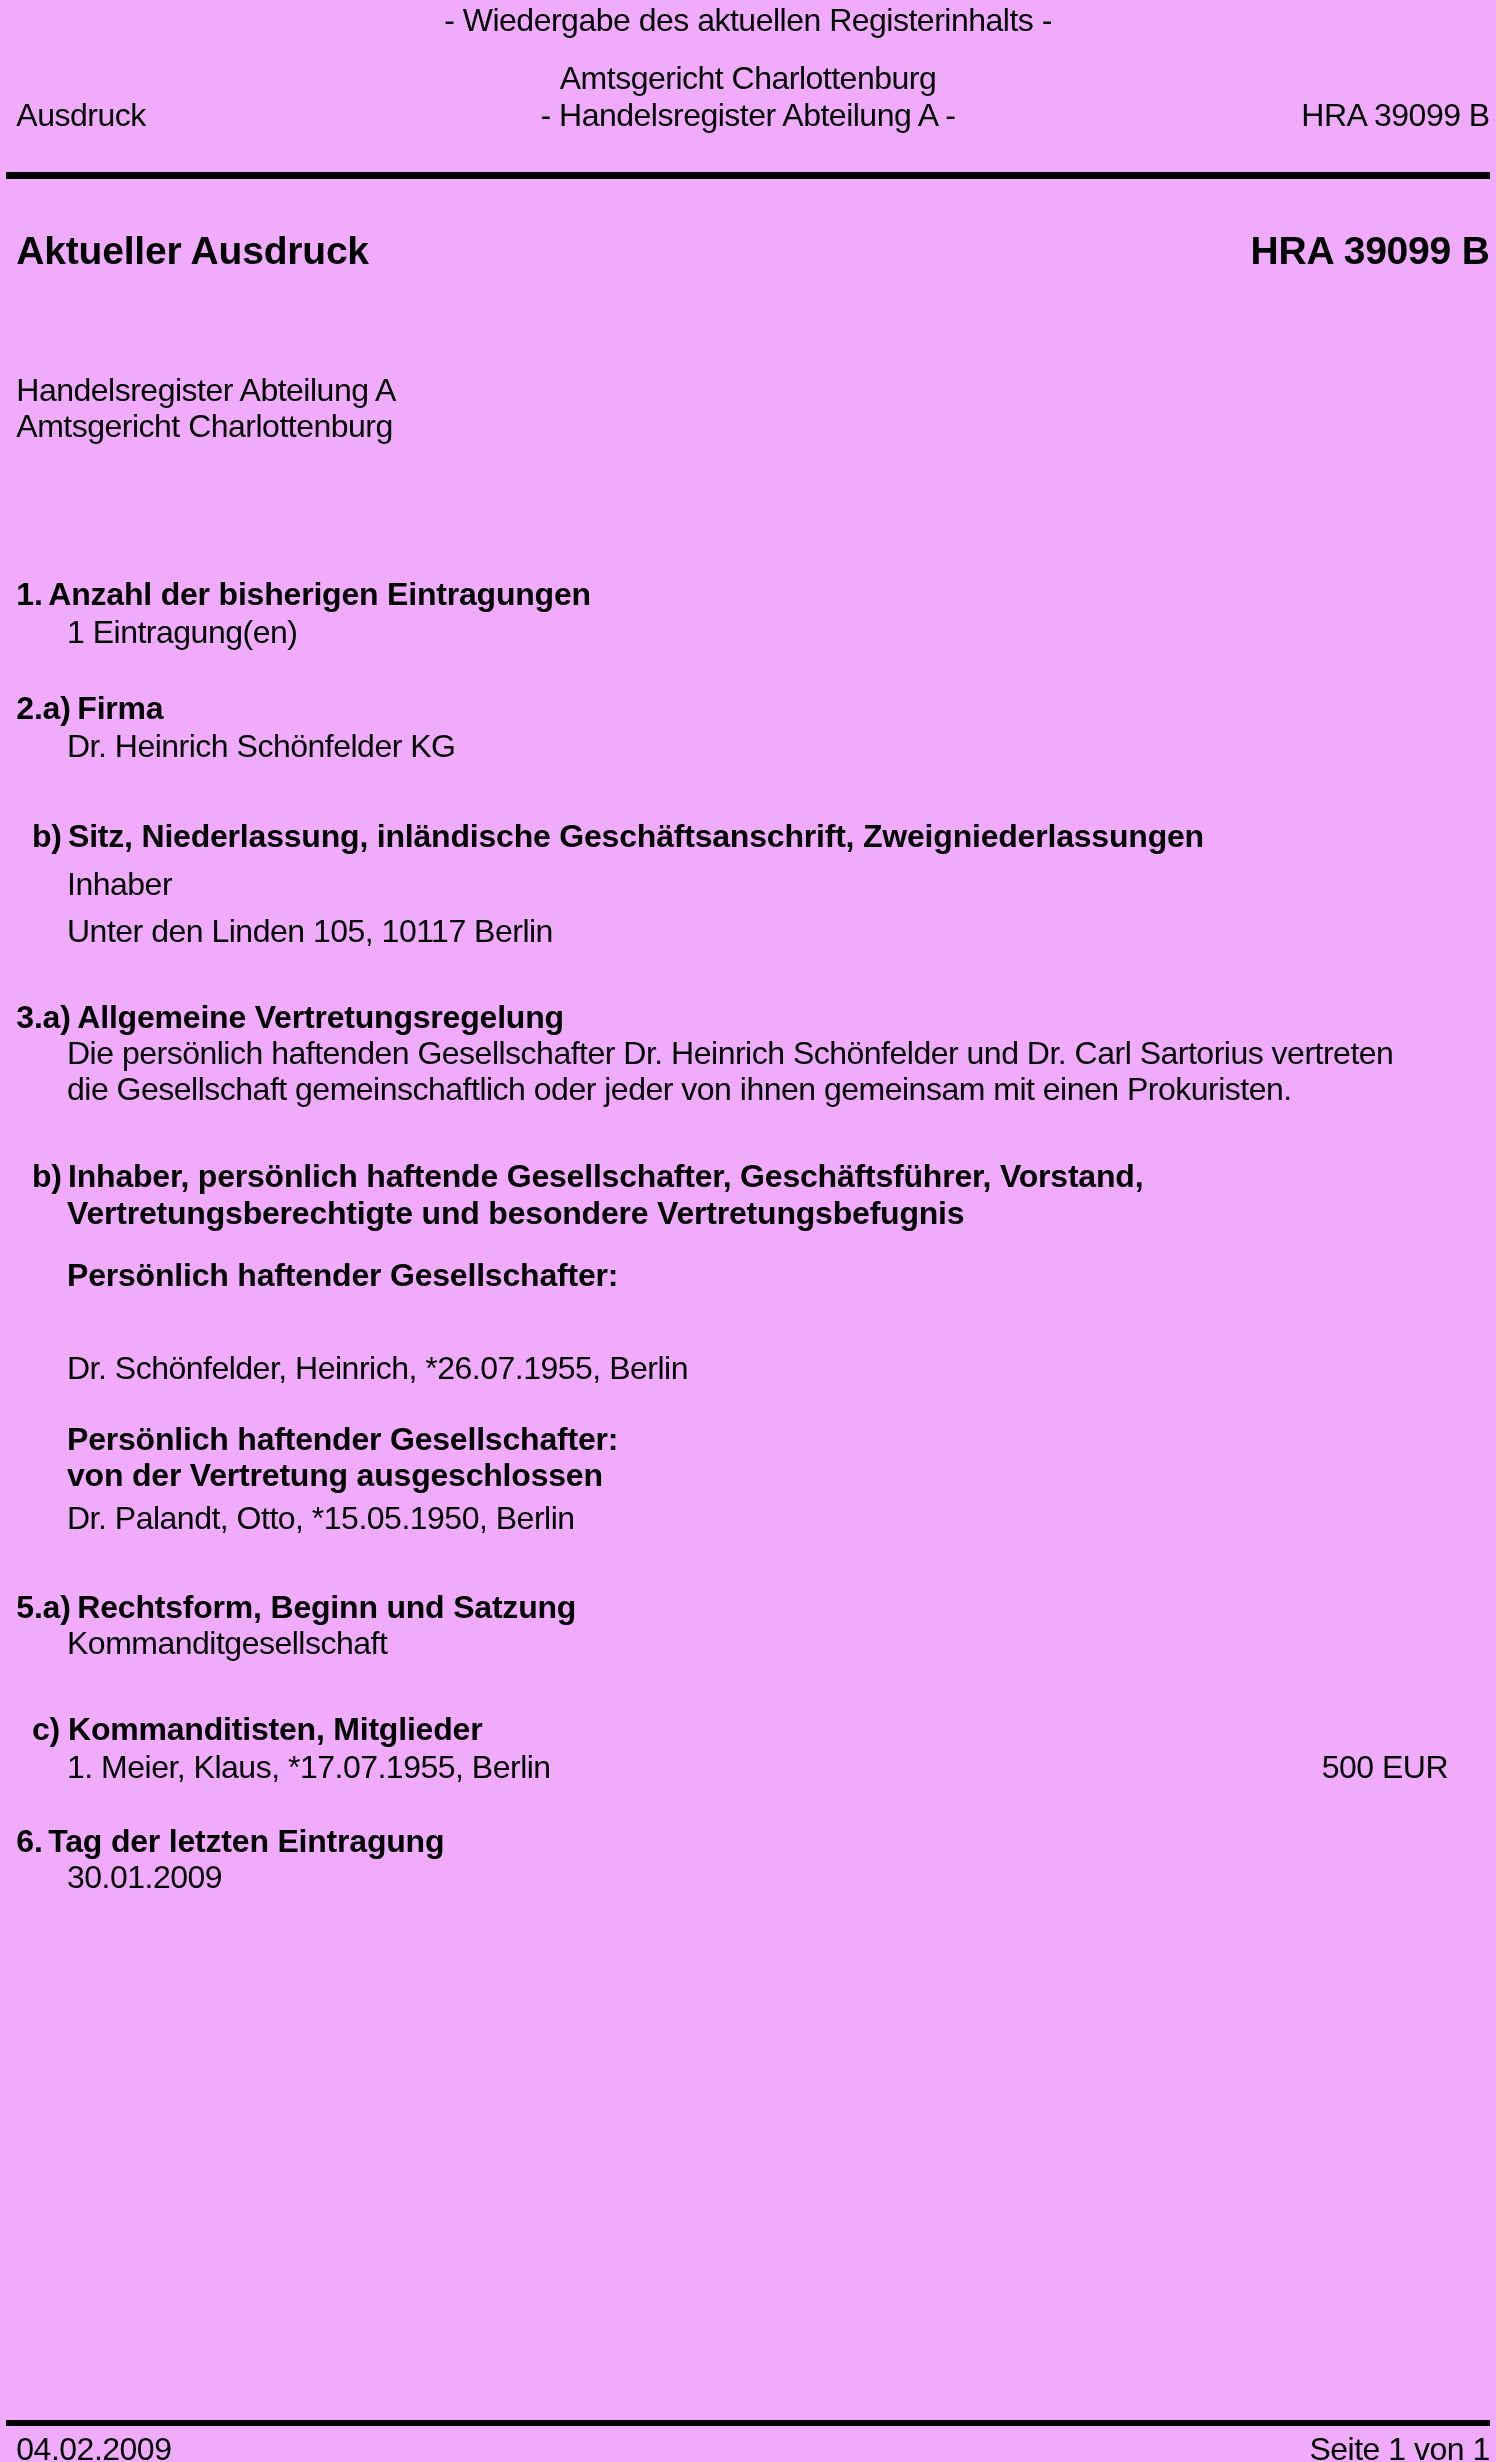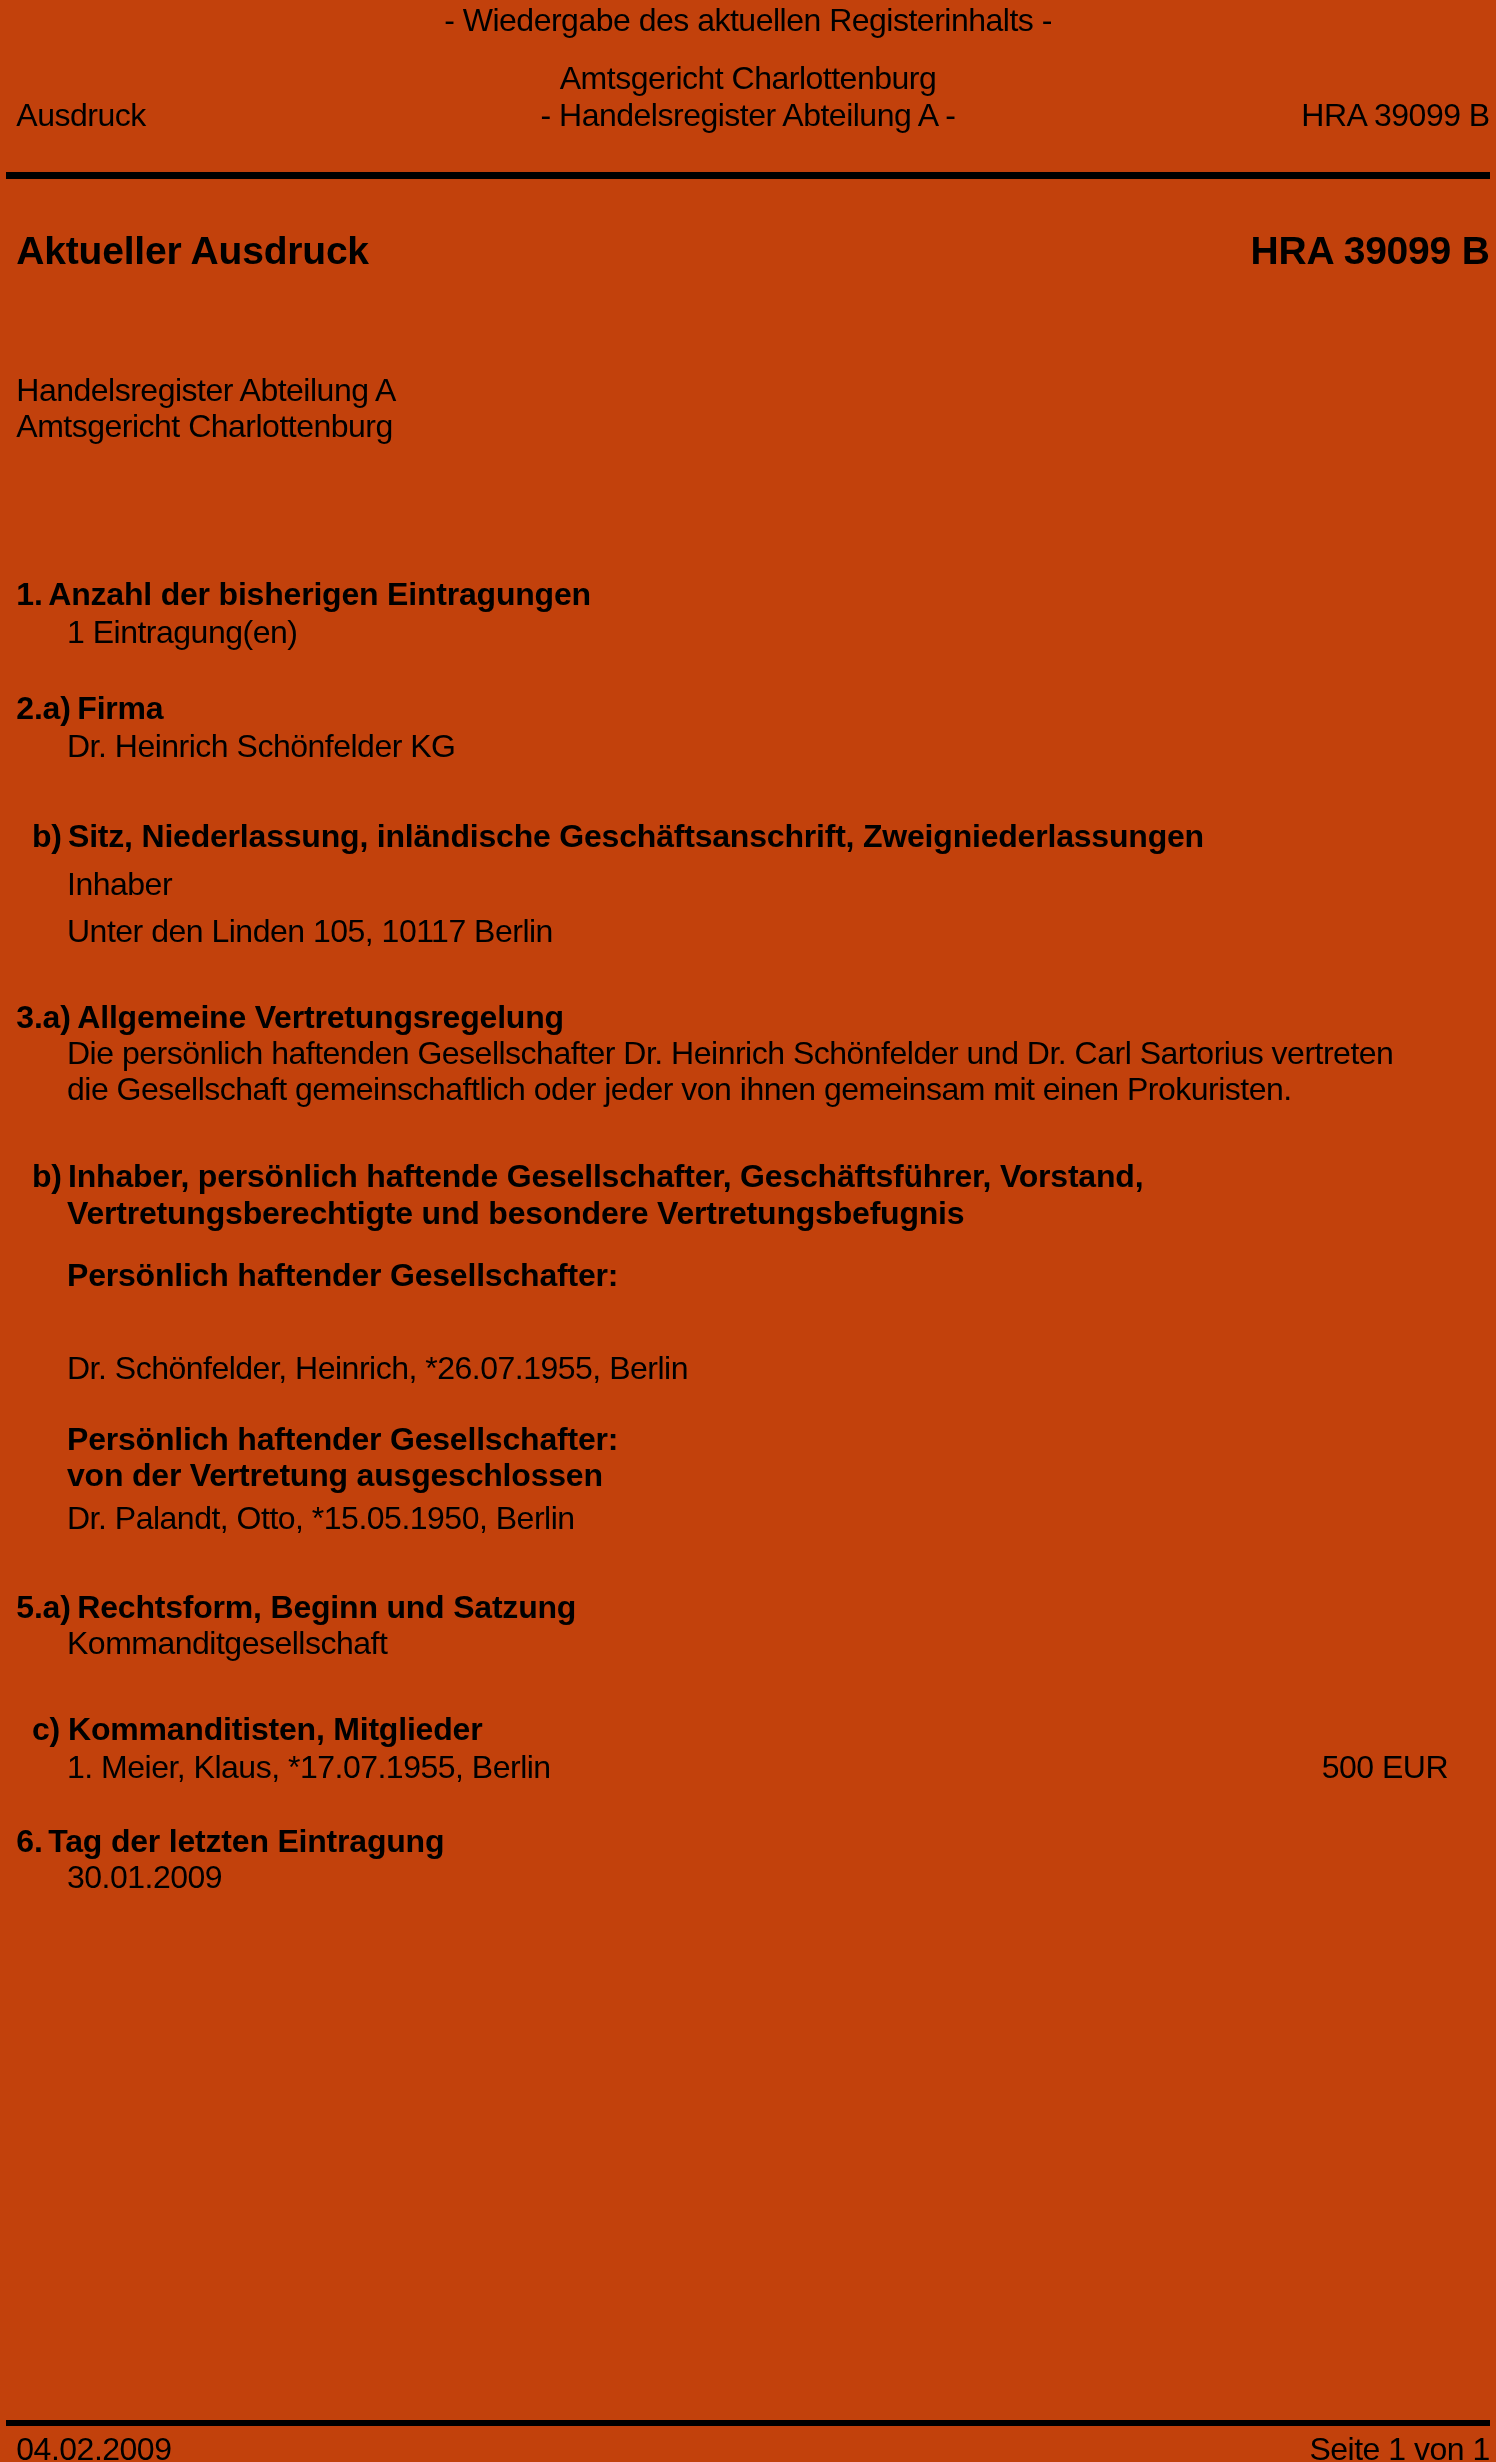--- a/index.html
+++ b/index.html
@@ -1,20 +1,20 @@
 <!DOCTYPE html>
 <html style="font-size:12.7px"><head>
 <meta charset="utf-8">
 <style>
   html, body { margin: 0; padding: 0; background: #e8e8e8; }
   #page {
     position: relative;
     width: 1496px;
     height: 2462px;
-    background: #c2410c;
+    background: #f0abfc;
     color: #000000;
     font-family: "Liberation Sans", "DejaVu Sans", sans-serif;
     overflow: hidden;
   }
   .line { position: absolute; white-space: nowrap; color: #000; }
   .t  { font-size: 32px; letter-spacing: -0.5px; line-height: 36px; }
   .b  { font-weight: bold; letter-spacing: -0.2px; }
   .big { font-size: 39px; font-weight: bold; letter-spacing: -0.2px; line-height: 44px; }
   .center { left: 0; right: 0; text-align: center; }
   .right  { right: 6.3px; text-align: center; }

